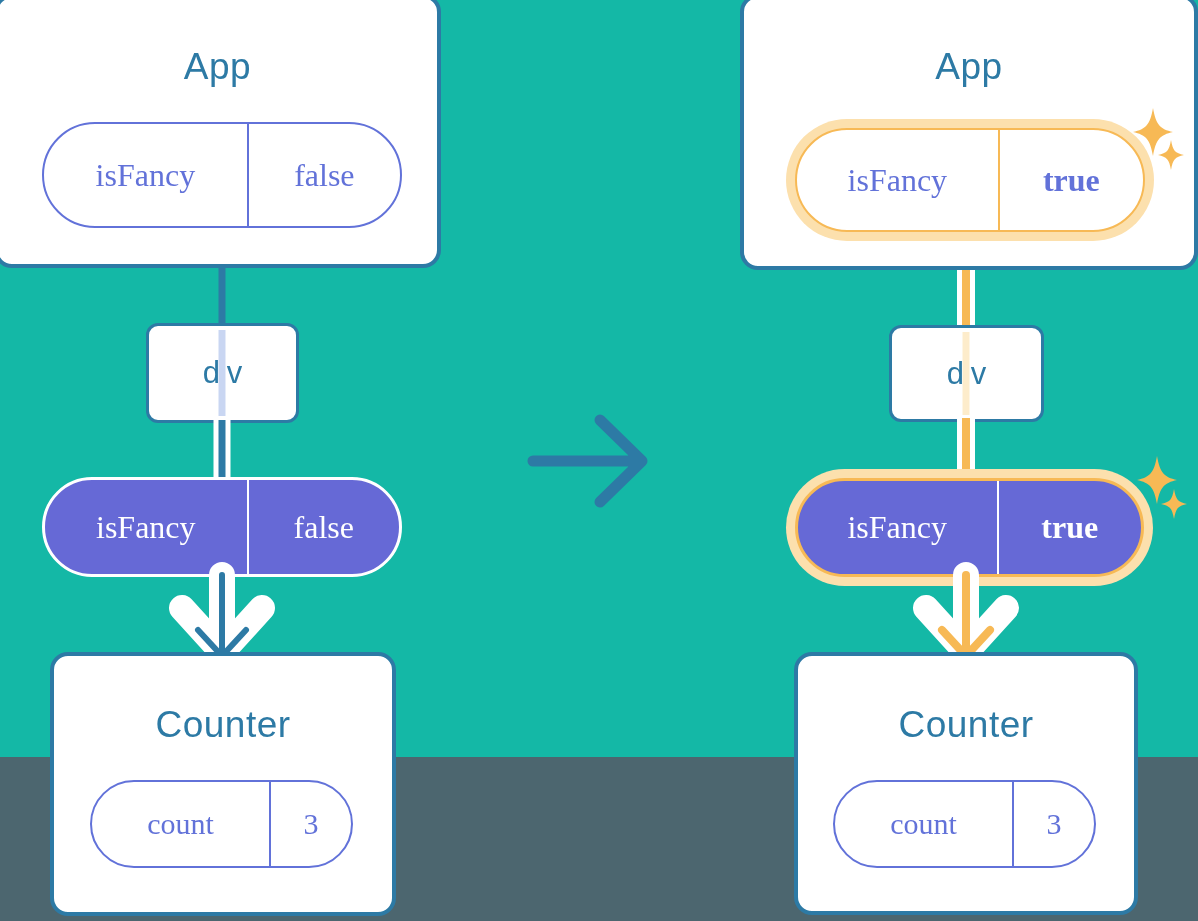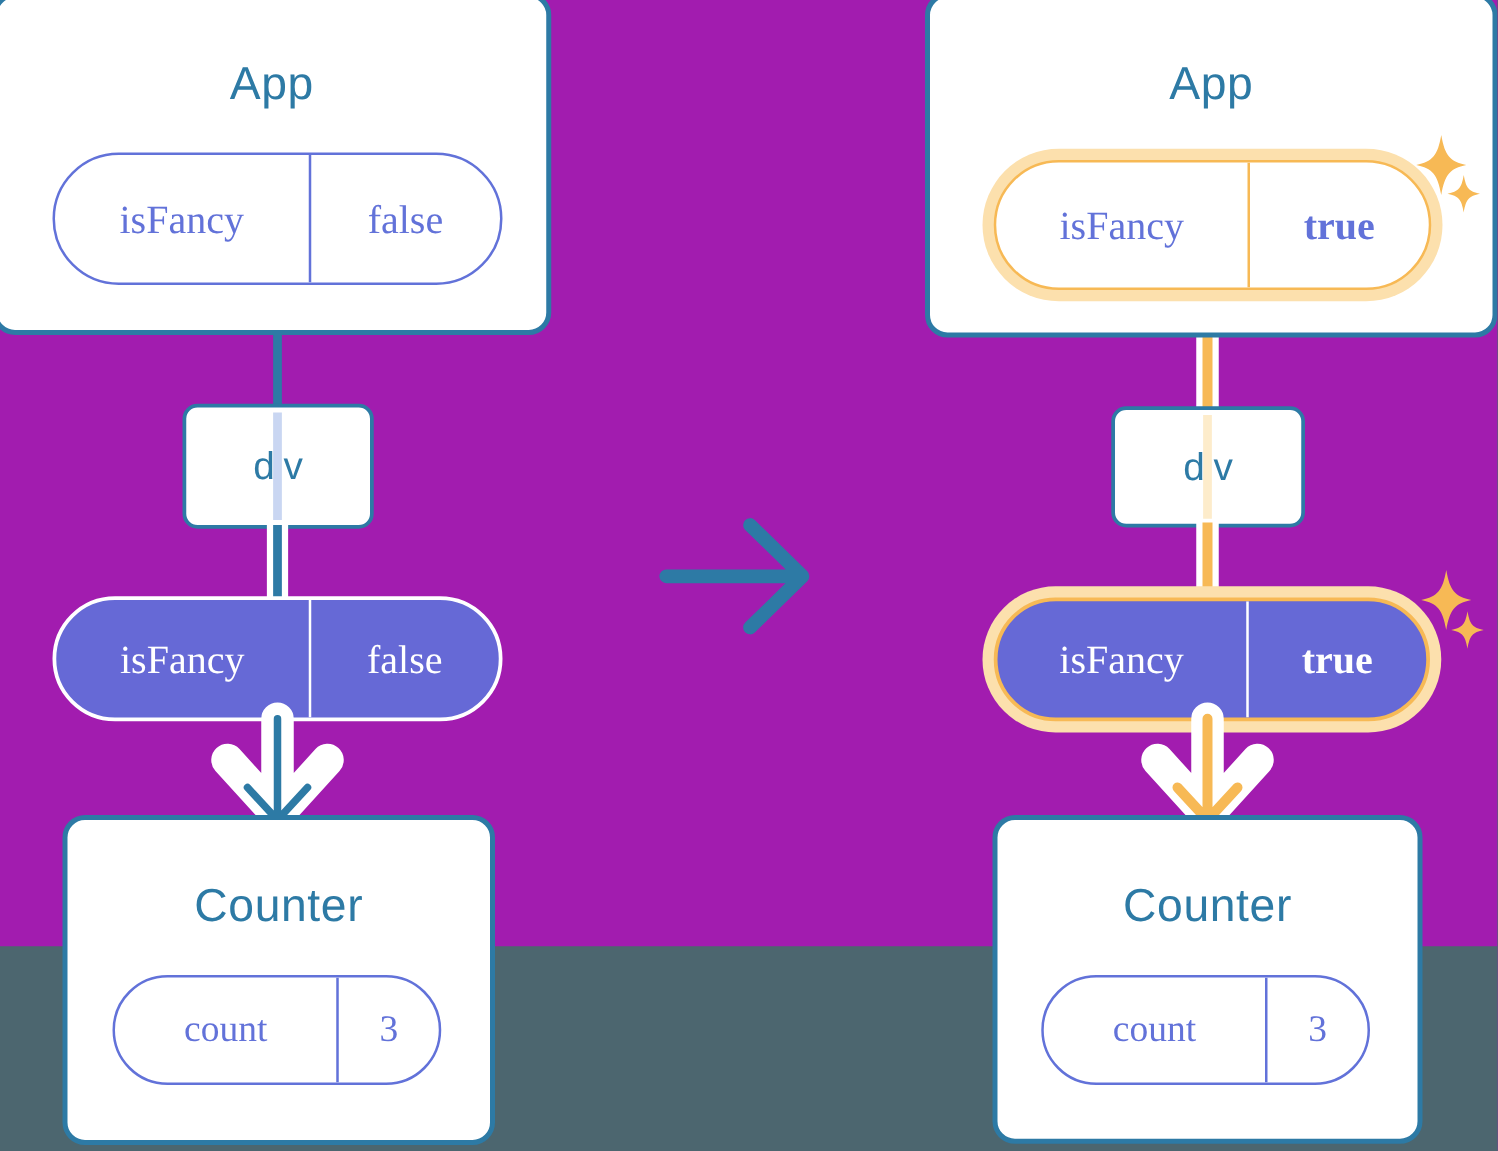--- a/index.html
+++ b/index.html
@@ -10,21 +10,21 @@
   body {
     width: 1198px;
     height: 921px;
     font-family: "Liberation Sans", sans-serif;
     overflow: hidden;
   }
   #stage {
     position: relative;
     width: 1198px;
     height: 757px;
-    background: #a21caf;
+    background: #14b8a6;
   }
   svg.layer {
     position: absolute;
     left: 0; top: 0;
     width: 1198px;
     height: 921px;
     overflow: visible;
   }
 
   

